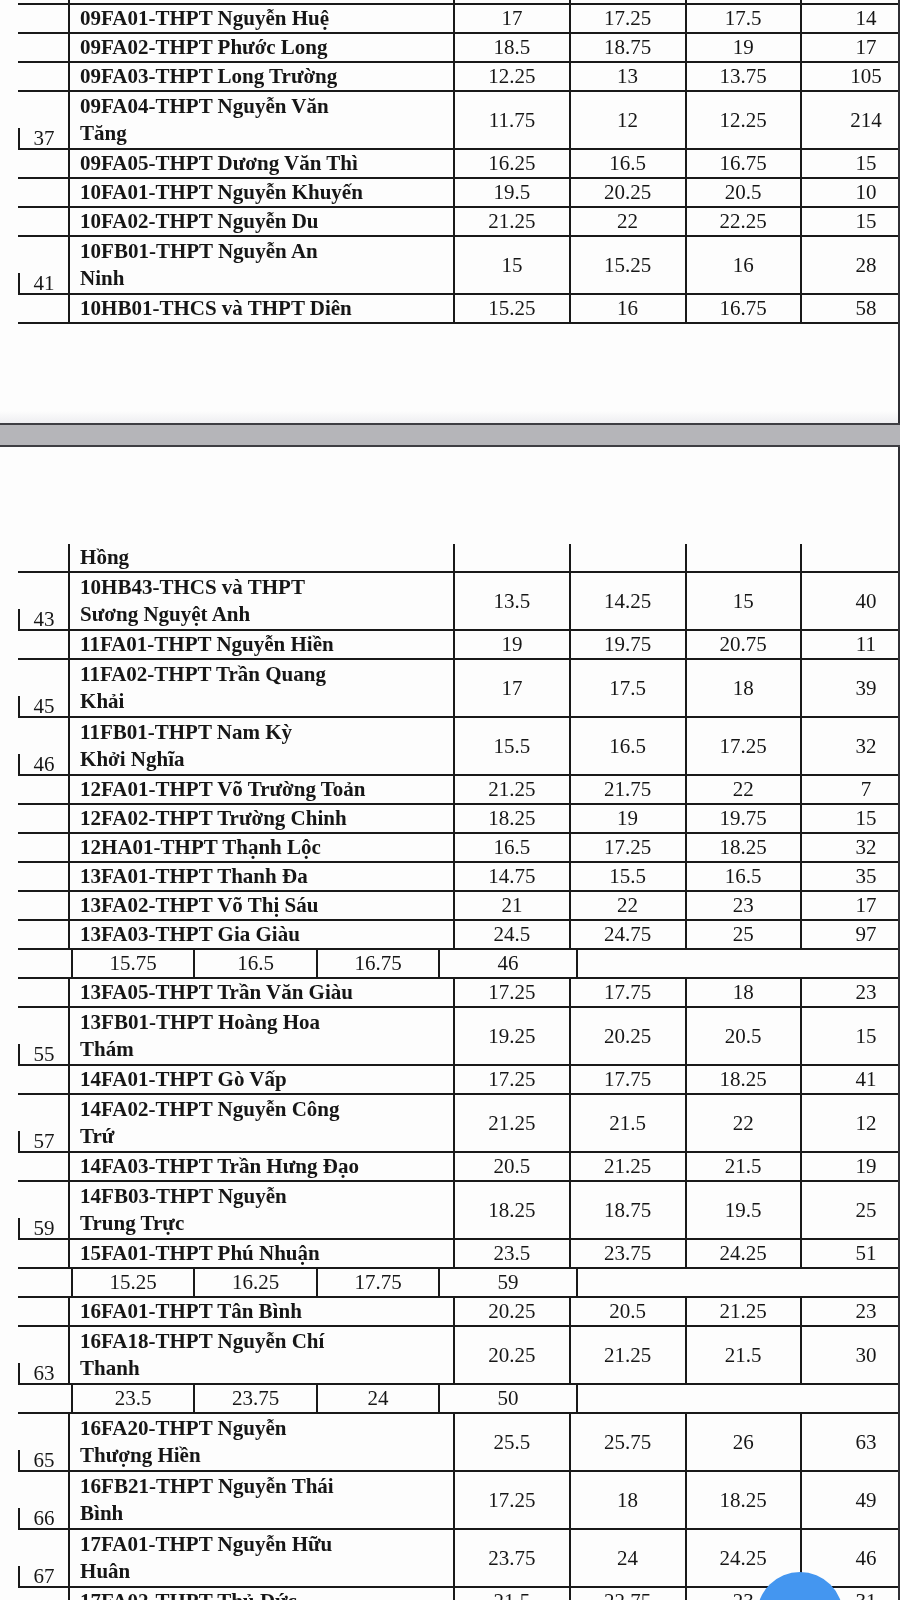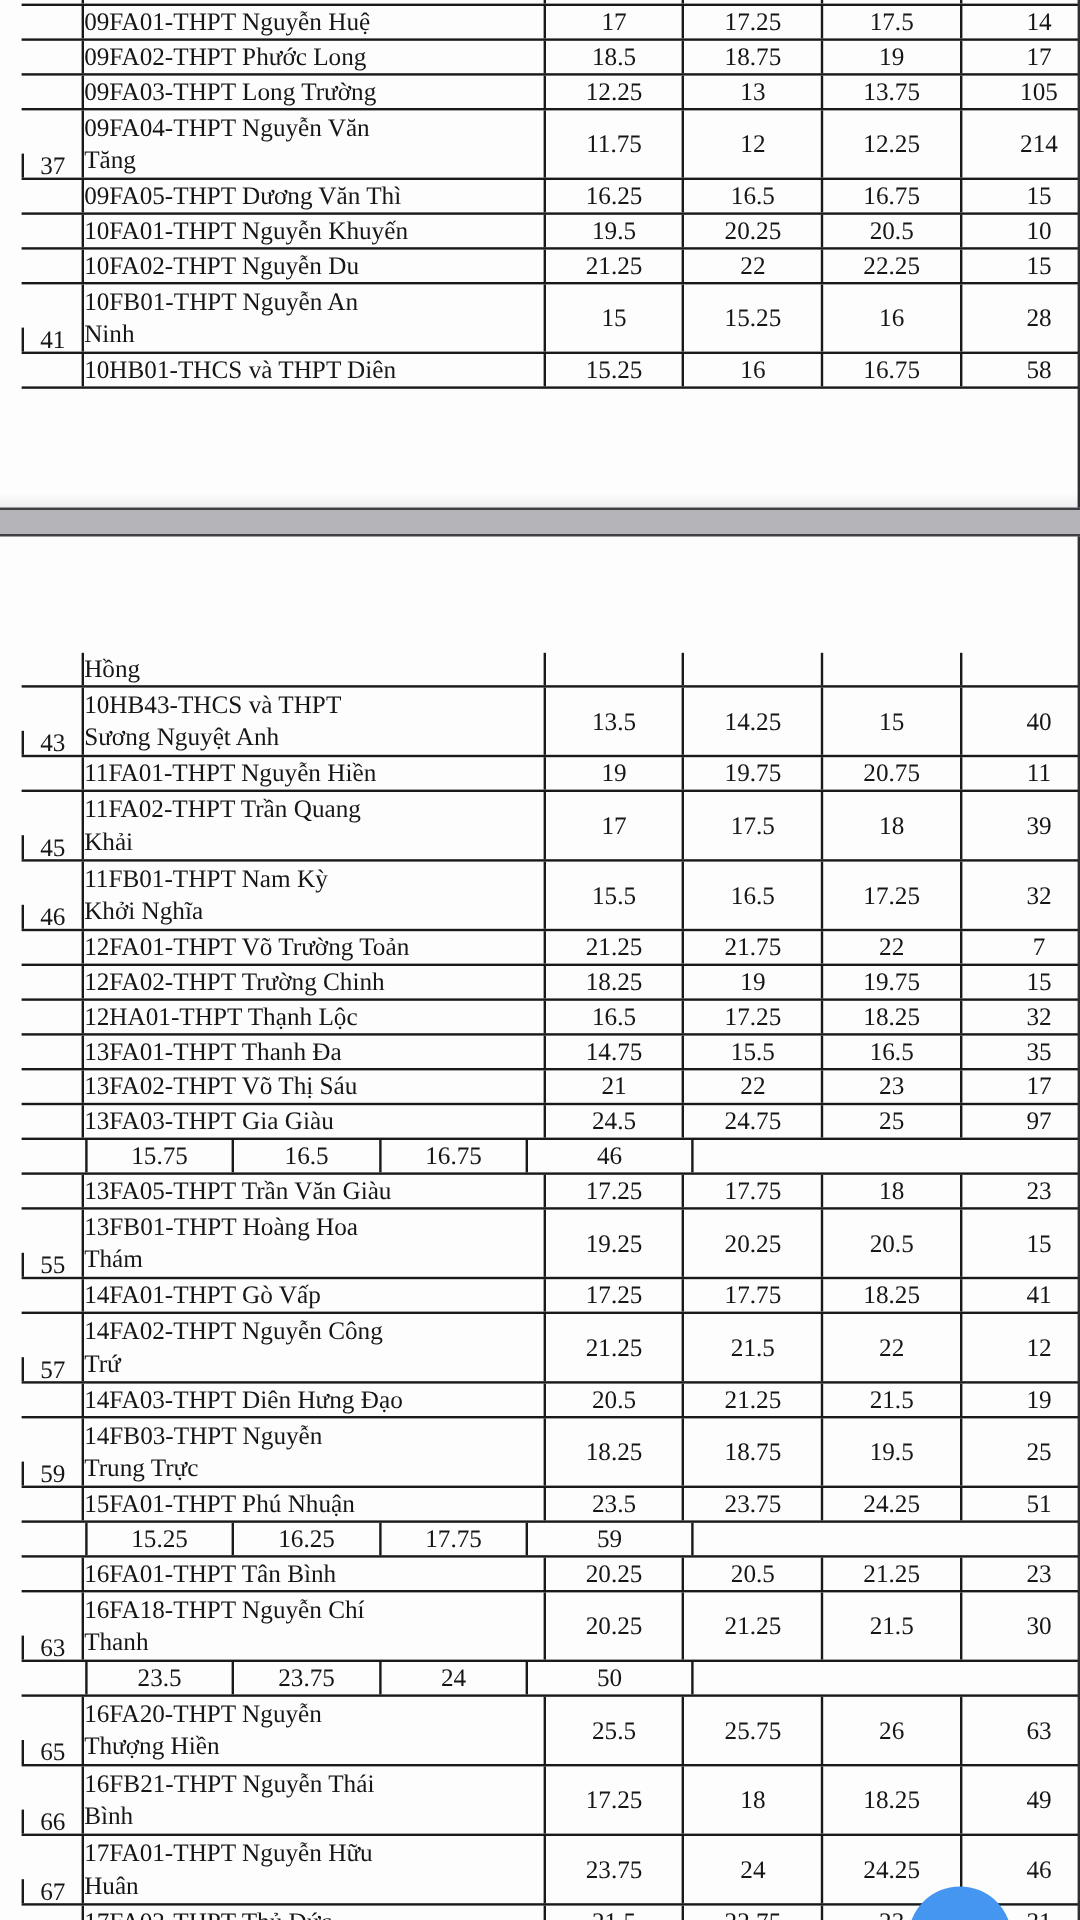--- a/index.html
+++ b/index.html
@@ -19,22 +19,22 @@
   .page-edge{position:absolute;top:0;left:898px;width:2px;height:1600px;background:#2f2f34;z-index:1;}
   .tbl{position:absolute;left:18px;top:0;width:914px;}
   #tbl2{top:97px;}
   .tr{display:flex;border-bottom:2px solid #191919;box-sizing:border-box;height:29px;}
   .tr.double{height:58px;}
   .tr.sliver{height:5px;}
   .tr.continuation{height:29px;}
   .td{box-sizing:border-box;border-left:2px solid #191919;display:flex;
     align-items:center;justify-content:center;font-size:21px;overflow:hidden;}
   .c-no{width:53px;margin-top:36px;}
-  .c-name{width:408px;justify-content:flex-start;text-align:left;
-    white-space:pre-line;line-height:27px;}
+  .c-name{width:408px;justify-content:flex-start;text-align:left;padding-left:10px;
+    white-space:pre-line;line-height:27px;font-weight:bold;}
   .c-nv1{width:122px;}
   .c-nv2{width:123px;}
   .c-nv3{width:122px;}
   .c-count{width:140px;border-right:2px solid #191919;}
   .fab{position:absolute;left:757px;top:1572px;width:86px;height:86px;border-radius:50%;z-index:5;background:#4496f0;}
 </style>
 </head>
 <body>
 
 <div class="page" id="page1">
@@ -255,21 +255,21 @@
         <div class="td c-no">57</div>
         <div class="td c-name">14FA02-THPT Nguyễn Công
 Trứ</div>
         <div class="td c-nv1">21.25</div>
         <div class="td c-nv2">21.5</div>
         <div class="td c-nv3">22</div>
         <div class="td c-count">12</div>
       </div>
       <div class="tr single">
         <div class="td c-no">58</div>
-        <div class="td c-name">14FA03-THPT Diên Hưng Đạo</div>
+        <div class="td c-name">14FA03-THPT Trần Hưng Đạo</div>
         <div class="td c-nv1">20.5</div>
         <div class="td c-nv2">21.25</div>
         <div class="td c-nv3">21.5</div>
         <div class="td c-count">19</div>
       </div>
       <div class="tr double">
         <div class="td c-no">59</div>
         <div class="td c-name">14FB03-THPT Nguyễn
 Trung Trực</div>
         <div class="td c-nv1">18.25</div>

